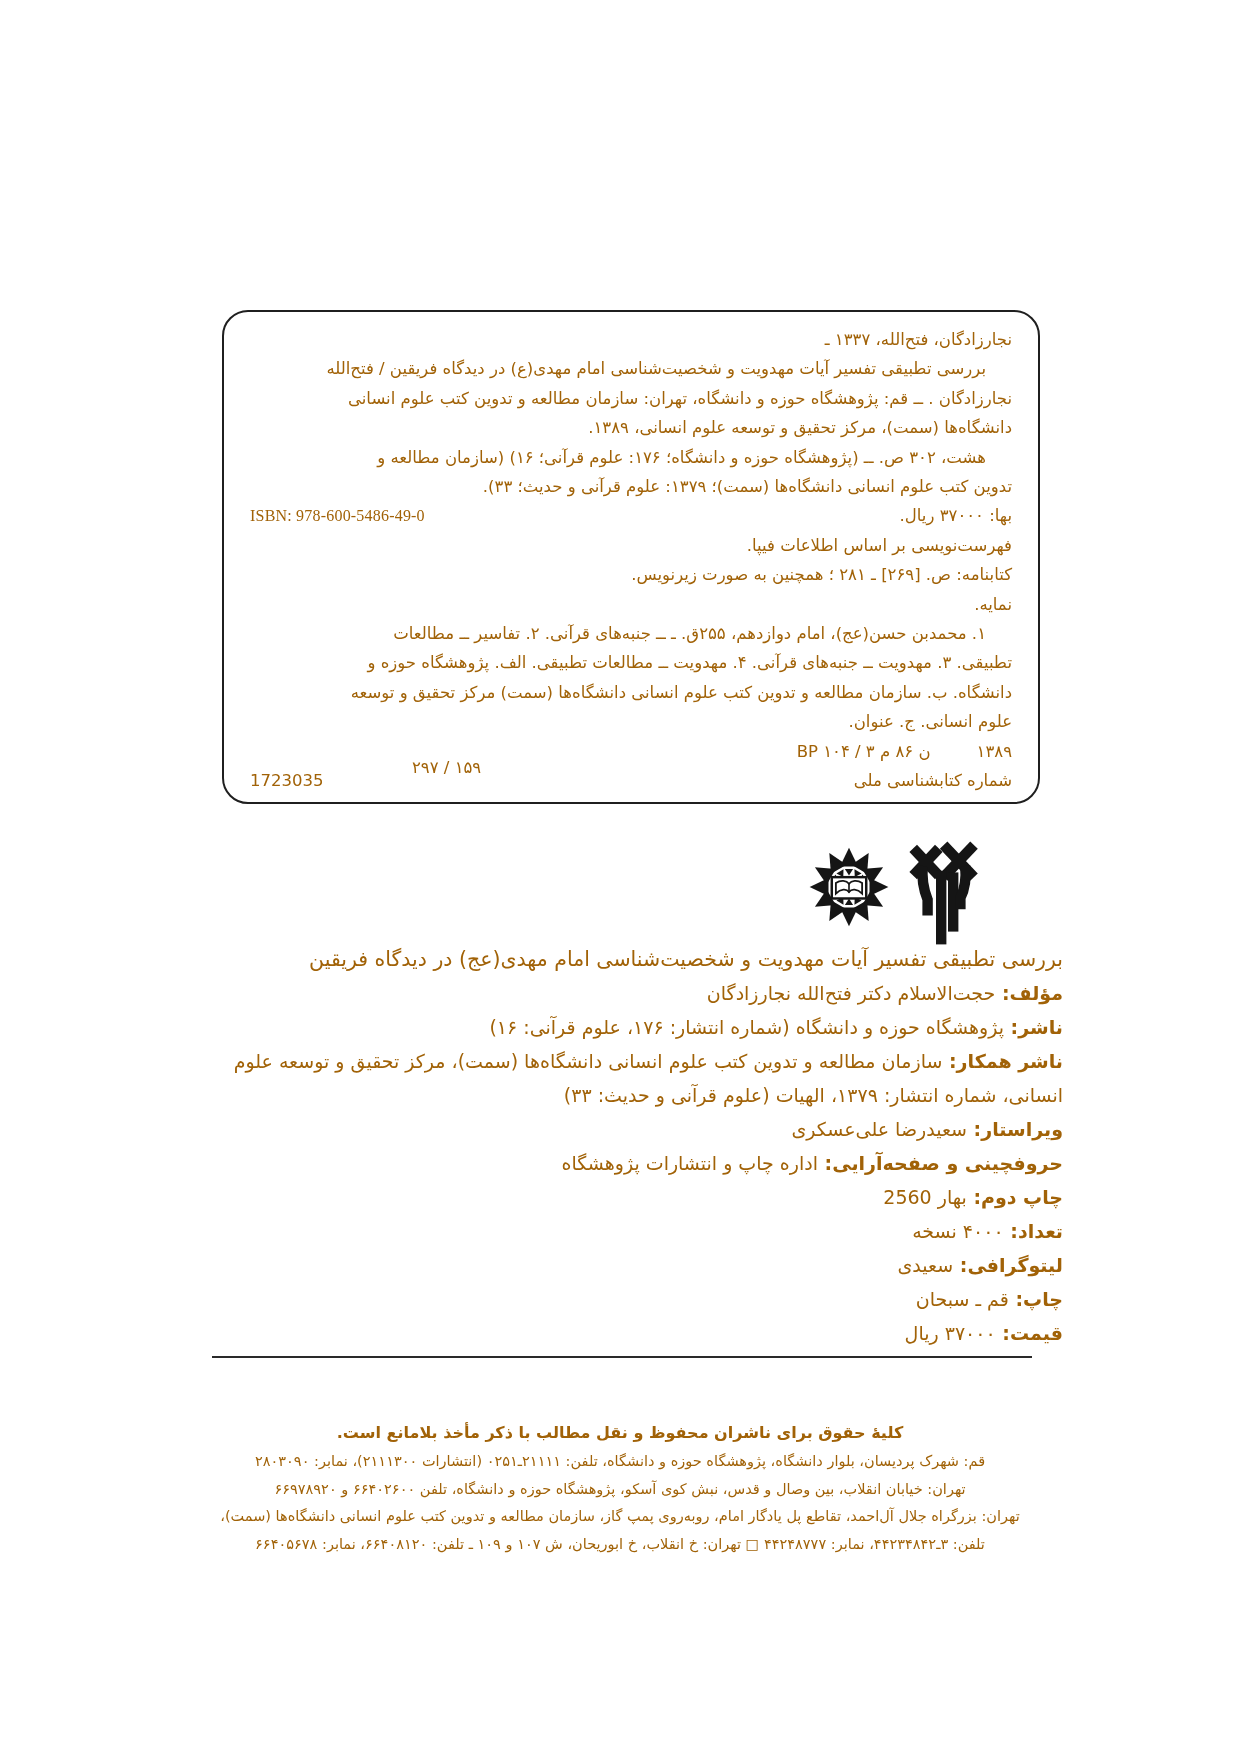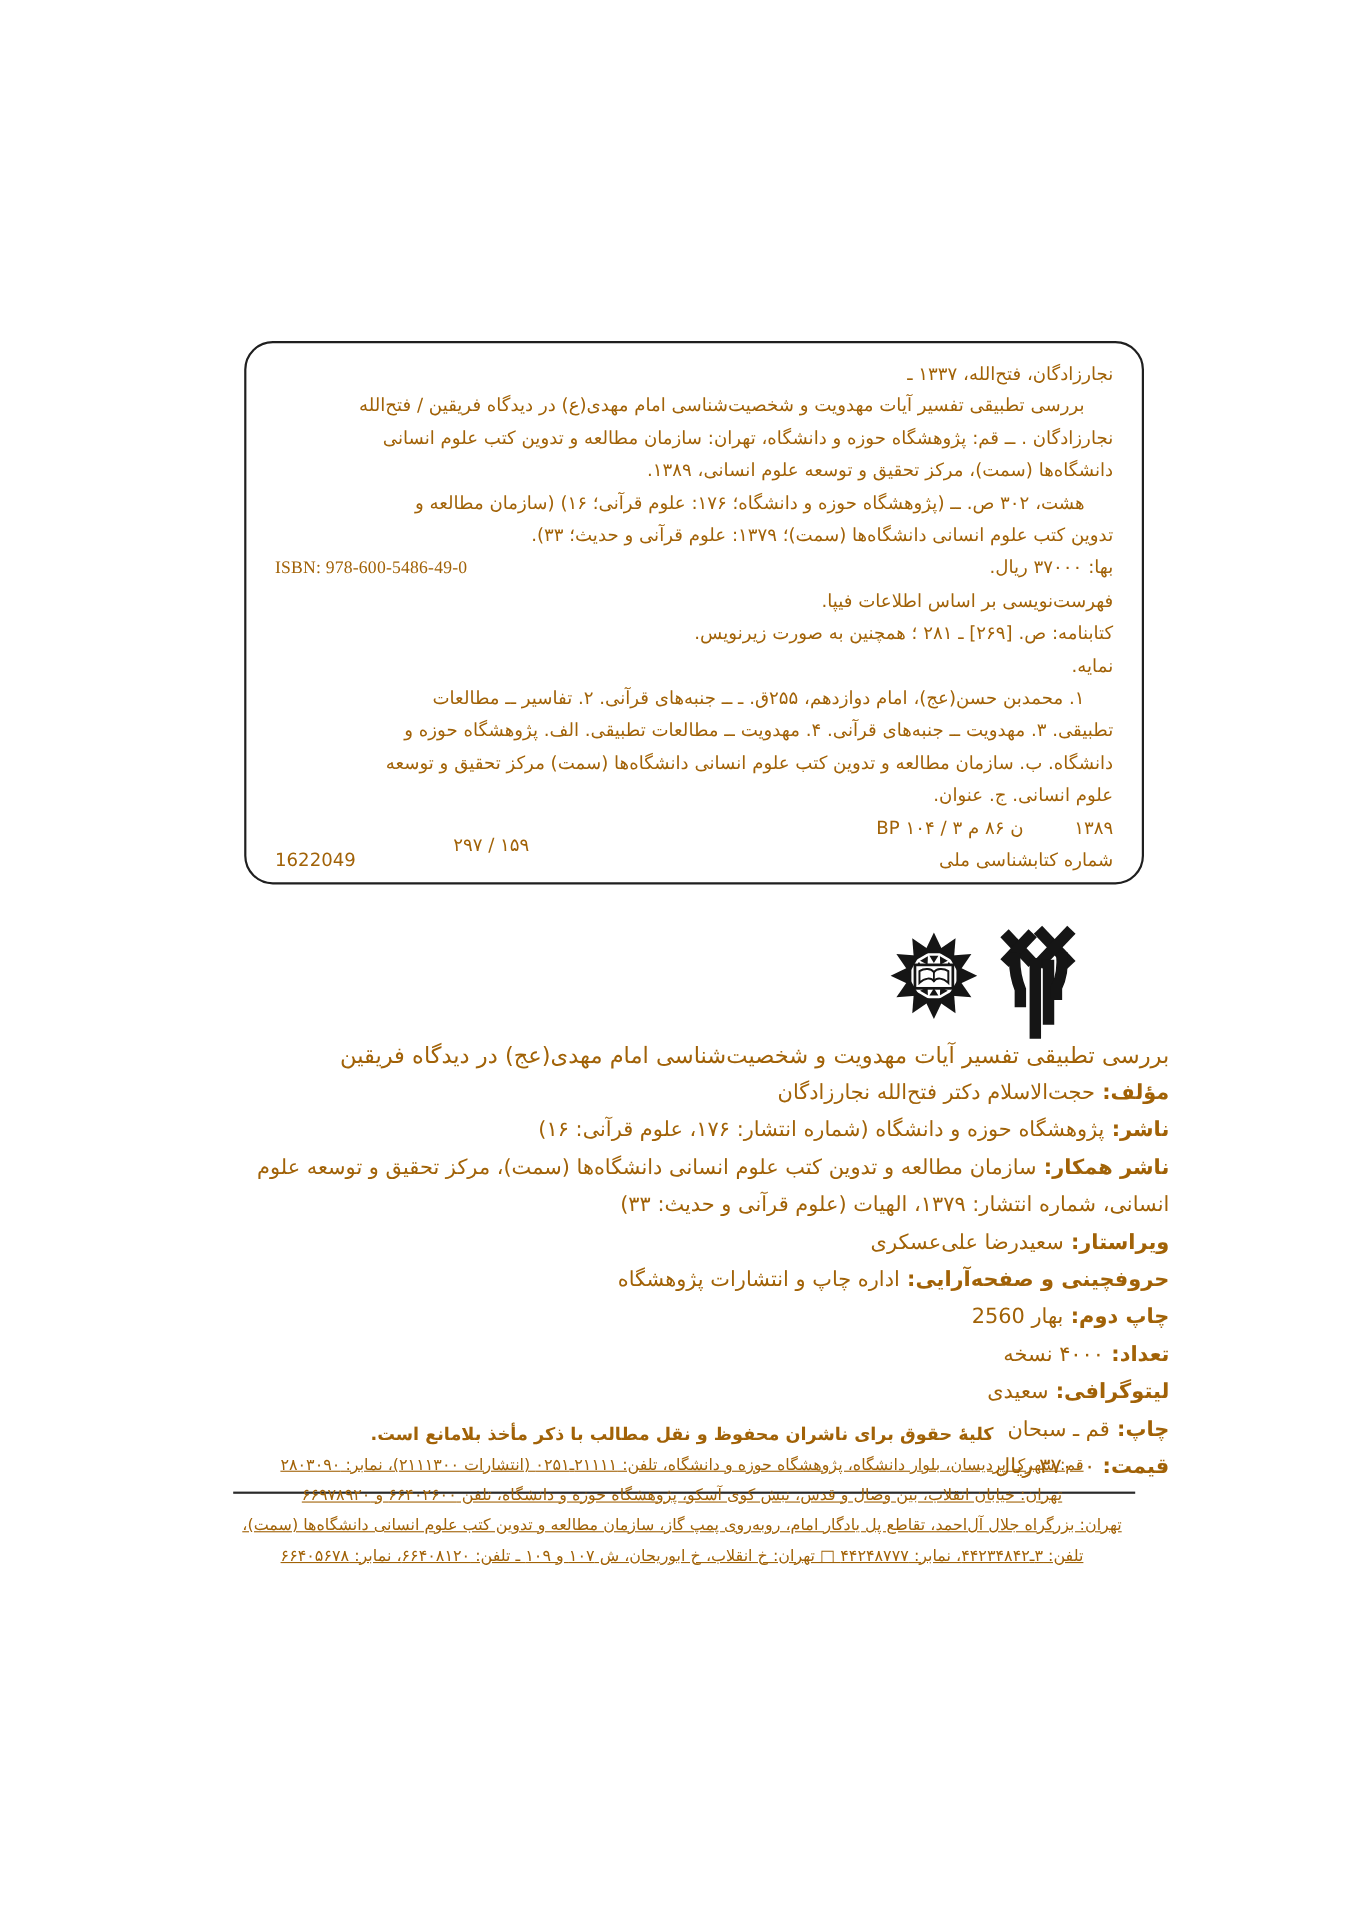--- a/index.html
+++ b/index.html
@@ -24,24 +24,24 @@
 
   
   #pub{position:absolute;left:170px;top:942px;width:893px;direction:rtl;text-align:right;
        font-size:19px;}
   #pub .title{font-weight:400;font-size:20.5px;line-height:34px;white-space:nowrap;}
   #pub .pline{line-height:34px;white-space:nowrap;}
   #pub .plabel{font-weight:700;}
 
   
   #footer-rule{position:absolute;left:212px;top:1356px;width:820px;border-top:2.5px solid #2a2a2a;}
-  #footer{position:absolute;left:120px;top:1289px;width:1000px;direction:rtl;text-align:center;
+  #footer{position:absolute;left:120px;top:1418px;width:1000px;direction:rtl;text-align:center;
           font-size:14.5px;}
   #footer .rights{font-weight:700;font-size:16px;line-height:30px;}
-  #footer .fline{line-height:27.5px;white-space:nowrap;text-decoration:underline;}
+  #footer .fline{line-height:27.5px;white-space:nowrap;}
 </style>
 </head>
 <body>
 
 <div id="page">
 
   <div id="cip-box">
     <div class="cip-line">نجارزادگان، فتح‌الله، ۱۳۳۷ ـ</div>
     <div class="cip-line ind">بررسی تطبیقی تفسیر آیات مهدویت و شخصیت‌شناسی امام مهدی(ع) در دیدگاه فریقین / فتح‌الله</div>
     <div class="cip-line">نجارزادگان . ــ قم: پژوهشگاه حوزه و دانشگاه، تهران: سازمان مطالعه و تدوین کتب علوم انسانی</div>
@@ -59,21 +59,21 @@
     <div class="cip-line">تطبیقی. ۳. مهدویت ــ جنبه‌های قرآنی. ۴. مهدویت ــ مطالعات تطبیقی. الف. پژوهشگاه حوزه و</div>
     <div class="cip-line">دانشگاه. ب. سازمان مطالعه و تدوین کتب علوم انسانی دانشگاه‌ها (سمت) مرکز تحقیق و توسعه</div>
     <div class="cip-line">علوم انسانی. ج. عنوان.</div>
     <div class="call-row">
       <span>۱۳۸۹</span>
       <span class="call-number">BP ۱۰۴ / ۳ ن ۸۶ م</span>
       <span class="dewey">۲۹۷ / ۱۵۹</span>
     </div>
     <div class="cip-row">
       <span>شماره کتابشناسی ملی</span>
-      <span>1622049</span>
+      <span>1723035</span>
     </div>
   </div>
 
   <svg id="logo-samt" viewBox="0 0 100 100" xmlns="http://www.w3.org/2000/svg" aria-hidden="true">
     <defs>
       <g id="ray">
         <path d="M50 2 L61 25 L39 25 Z" fill="#151515"></path>
         <path d="M50 36 L55 28 L45 28 Z" fill="#151515"></path>
       </g>
     </defs>

